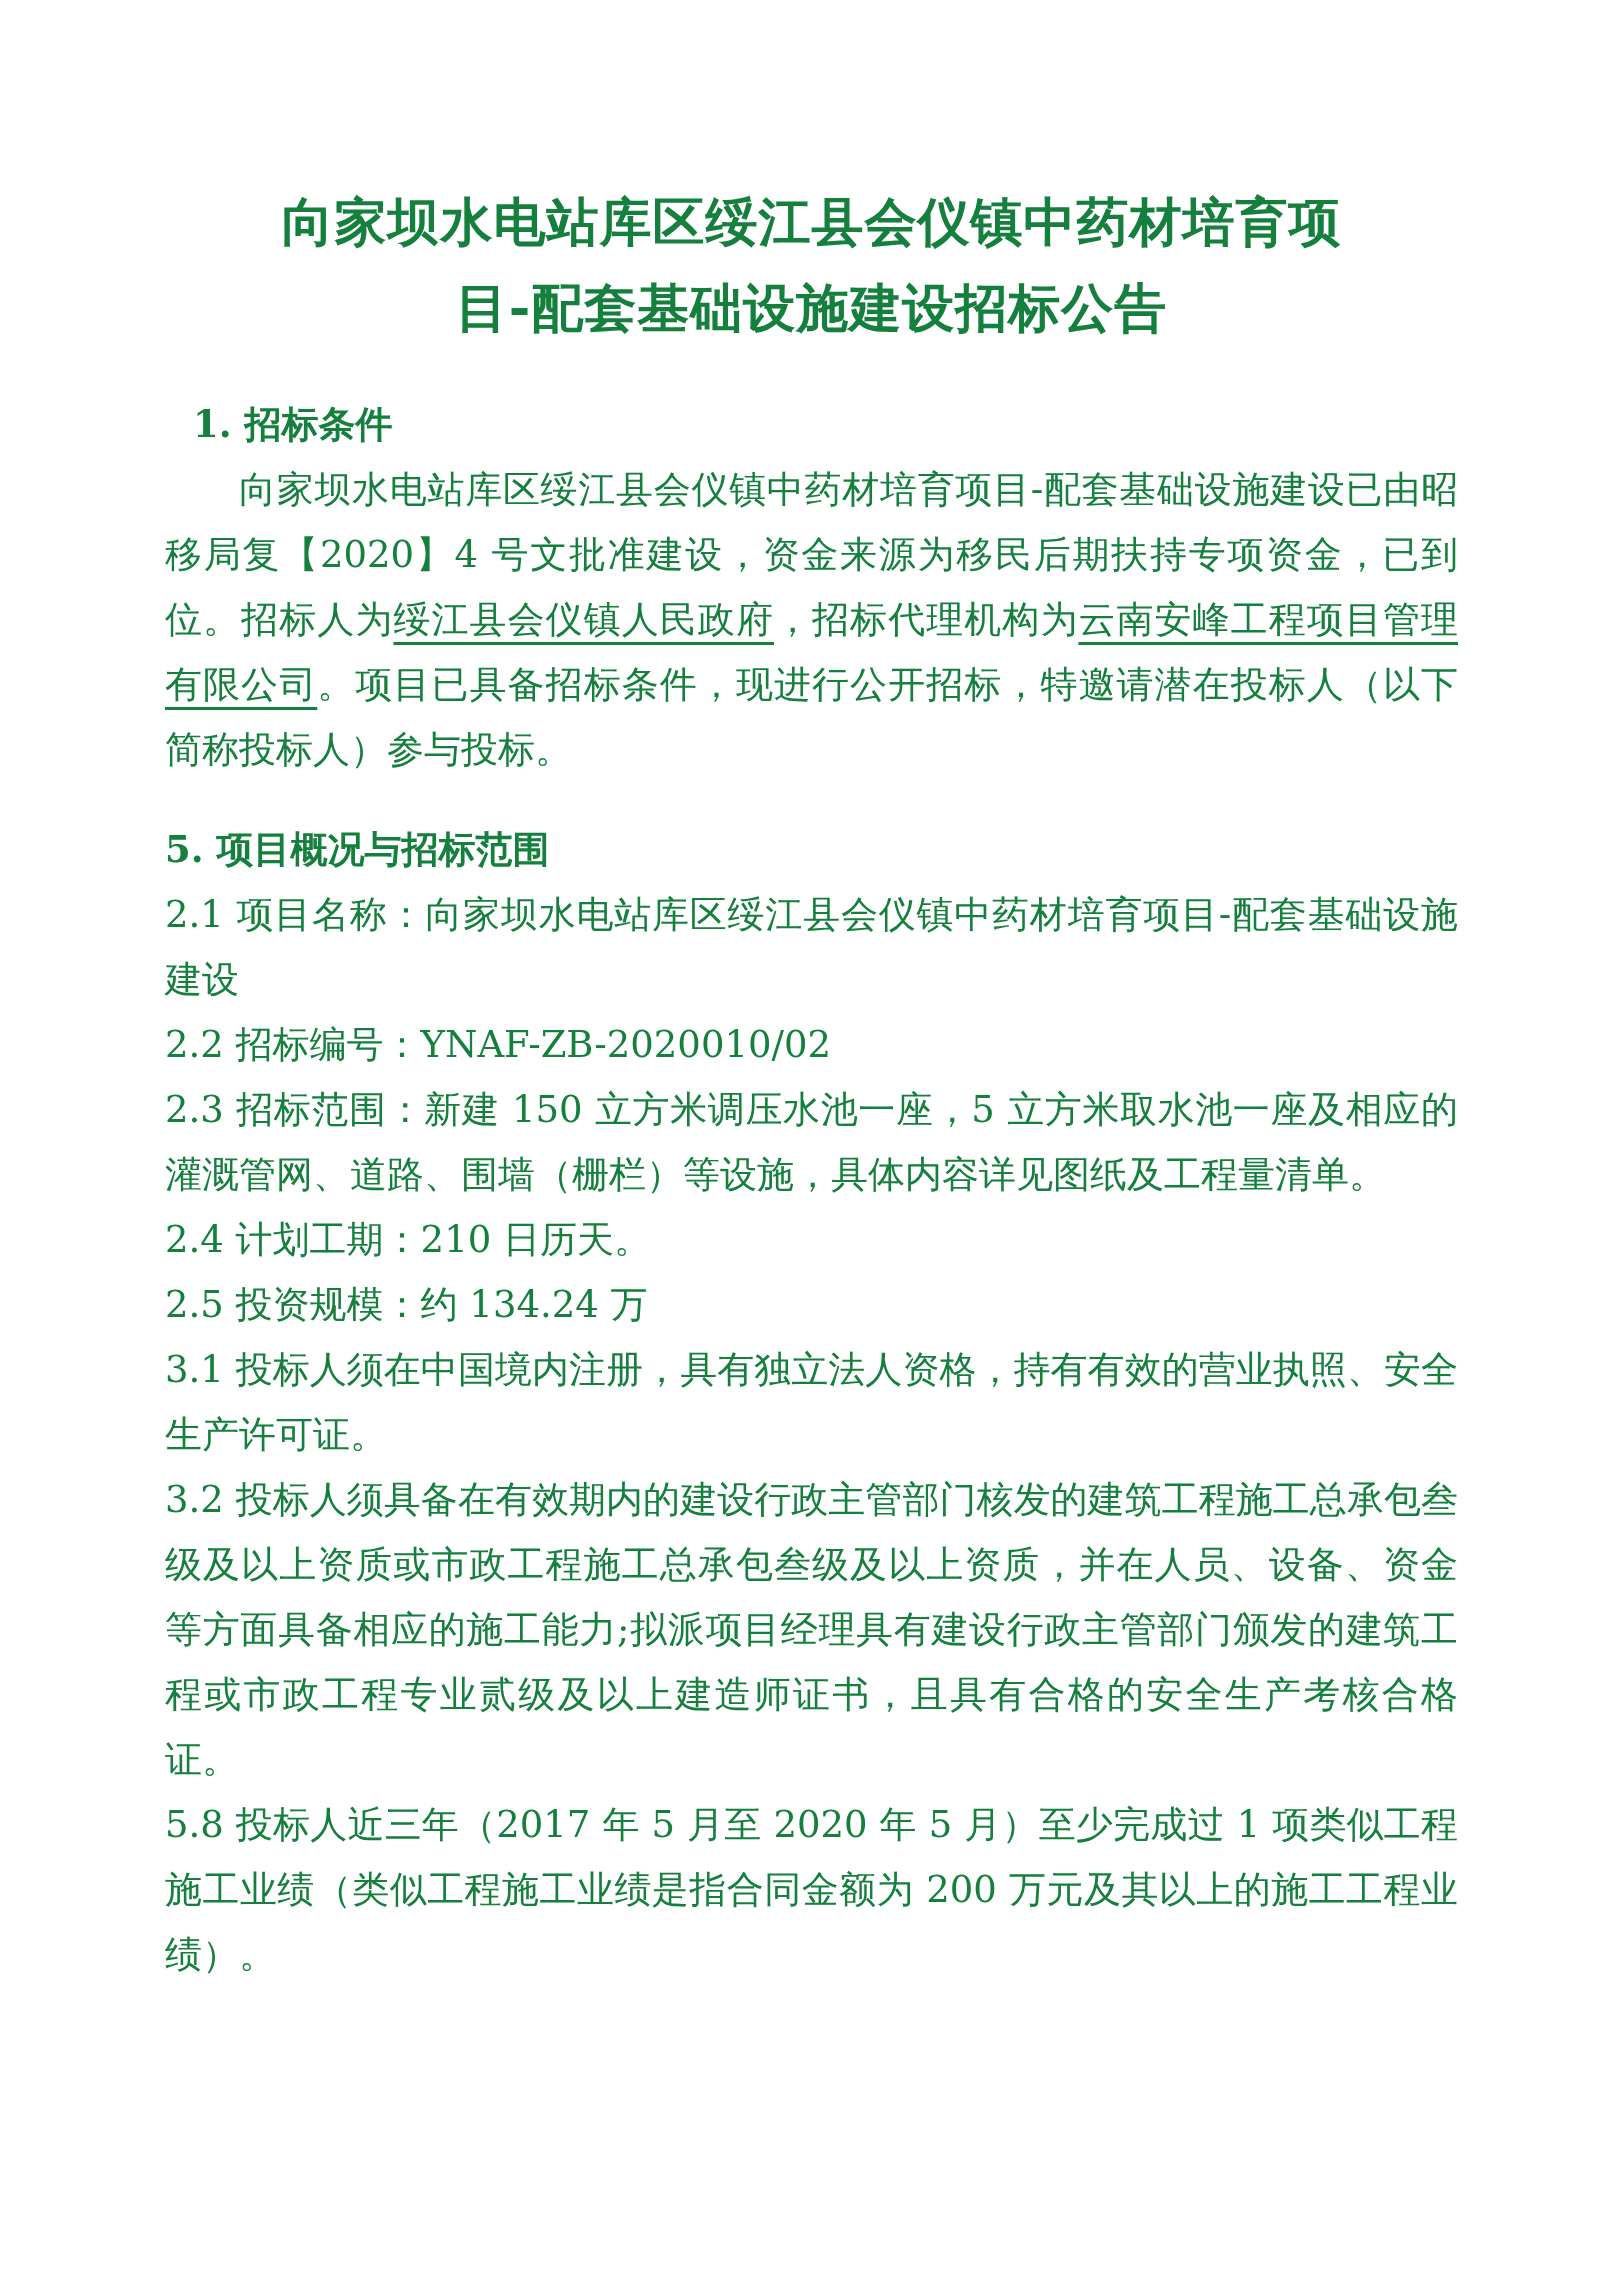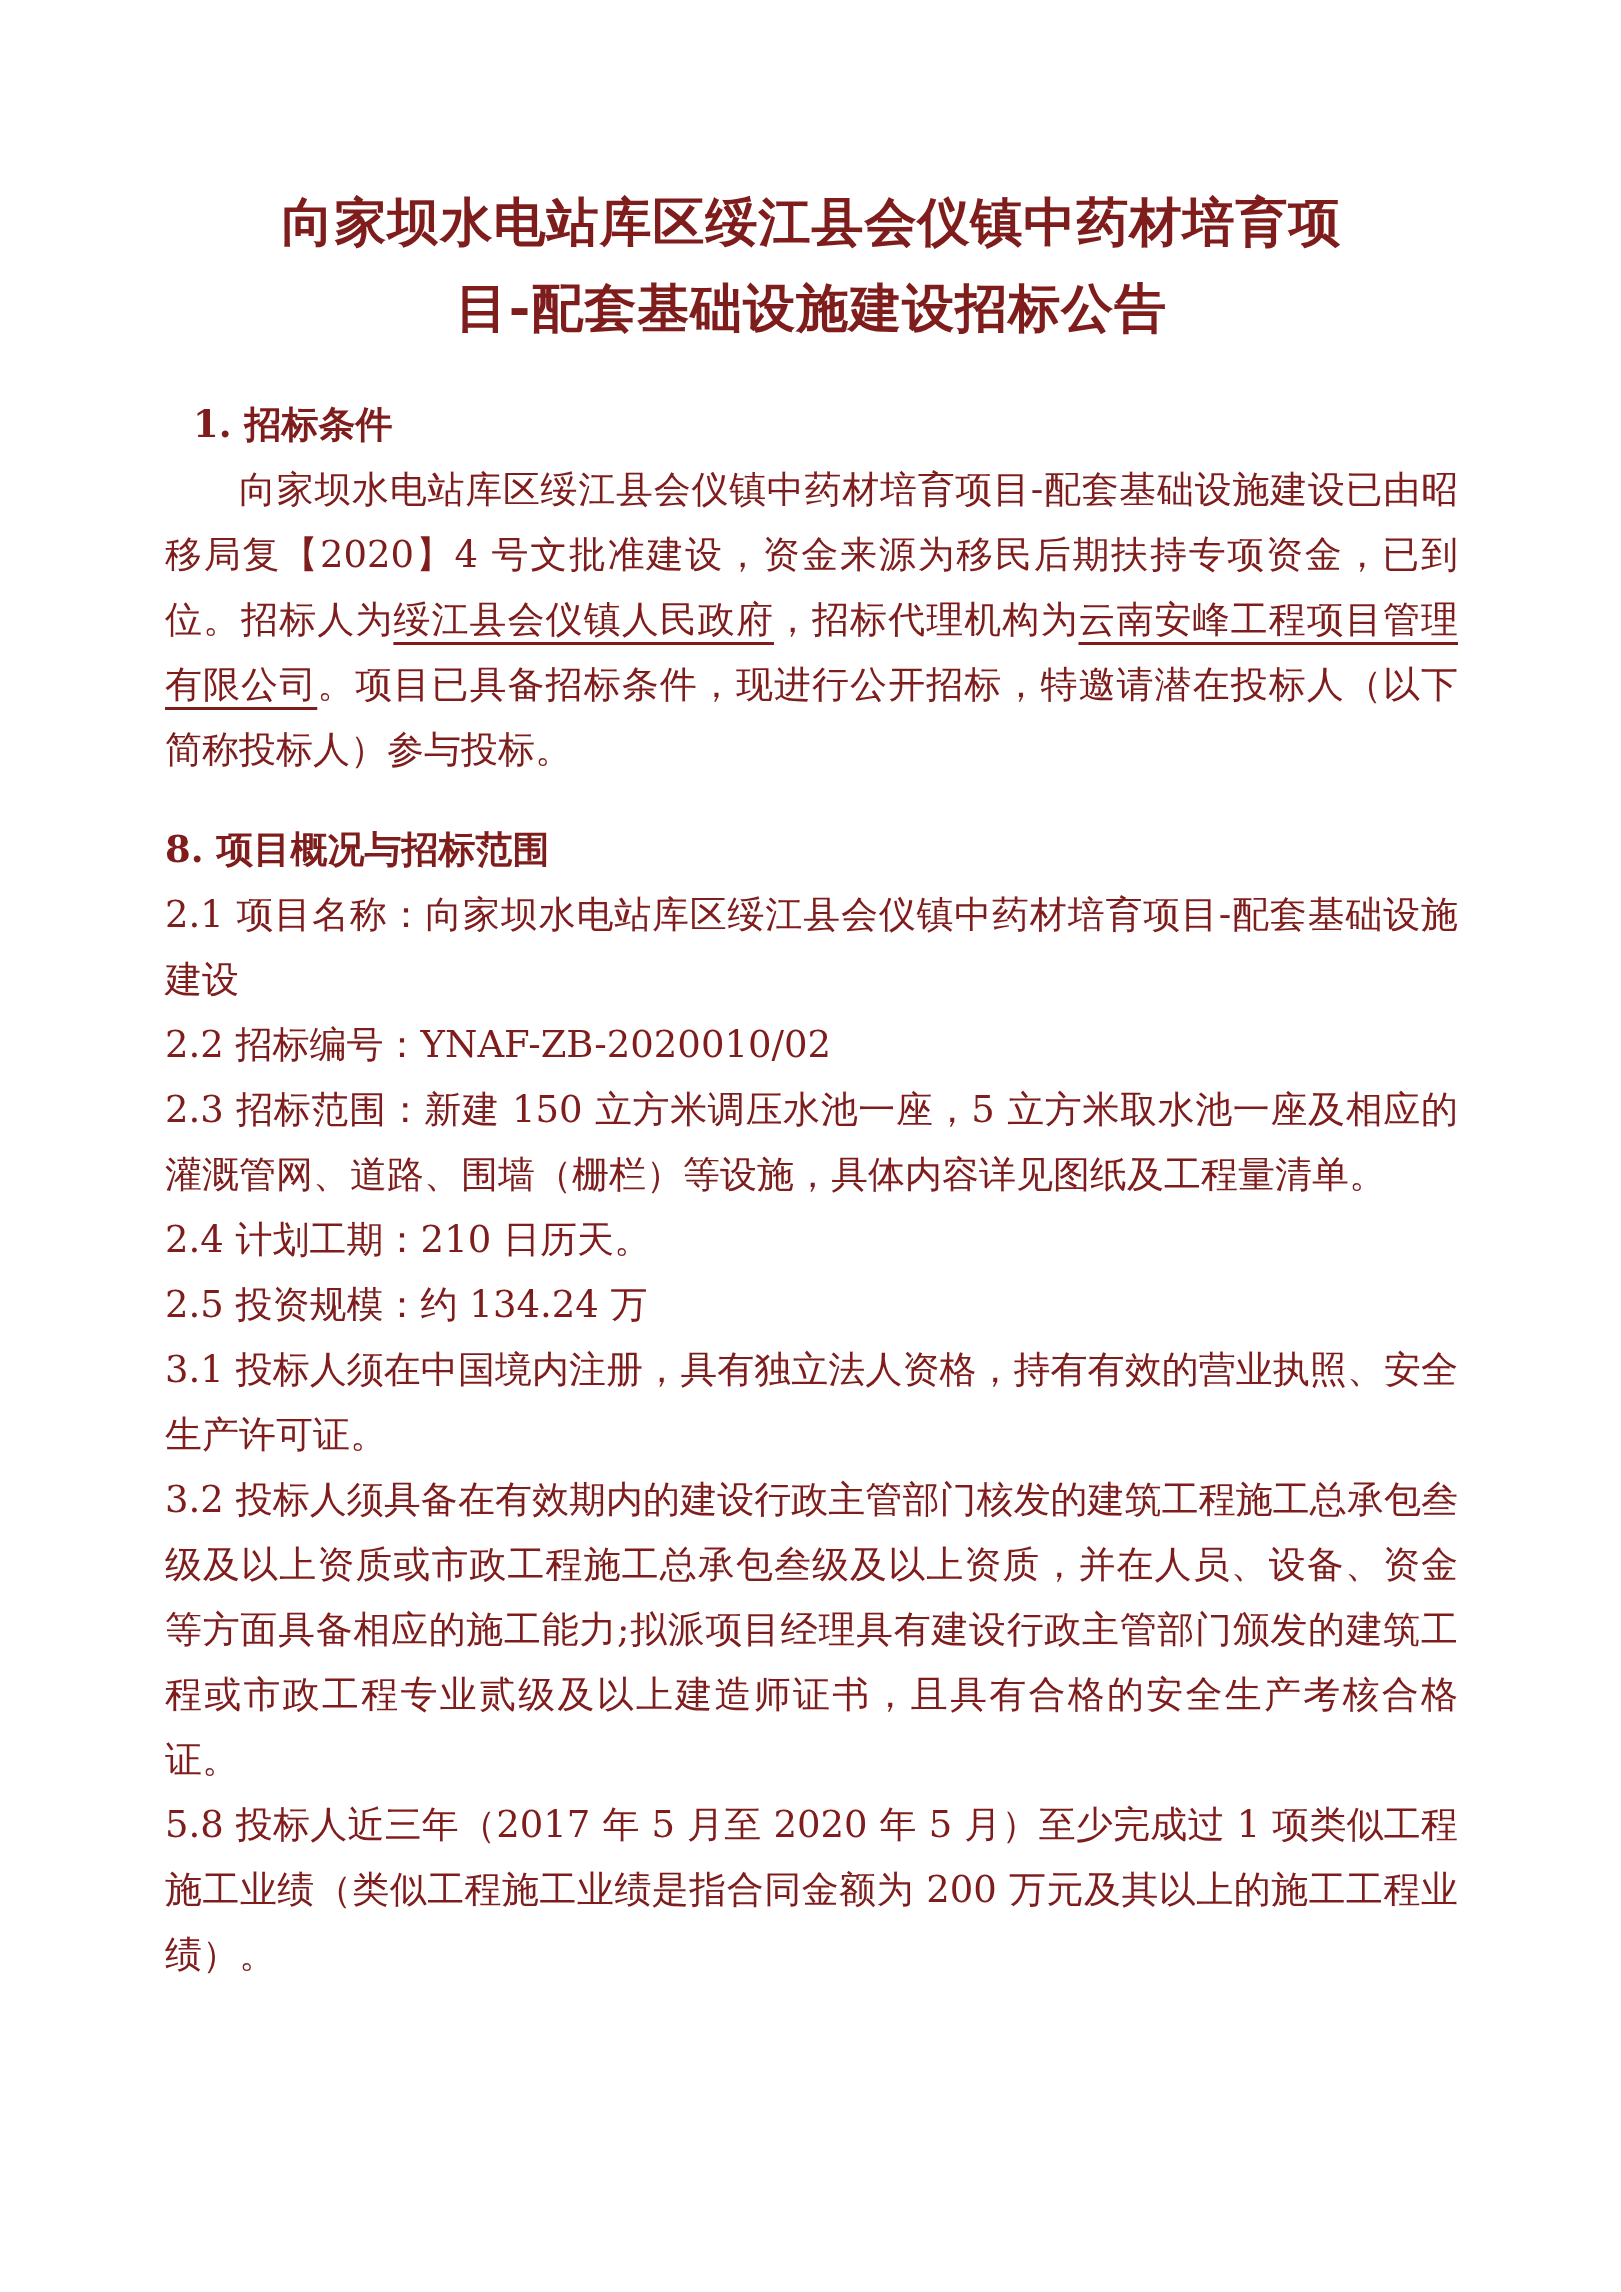--- a/index.html
+++ b/index.html
@@ -4,21 +4,21 @@
 <style>
   html, body { margin: 0; padding: 0; background: #ffffff; }
   .page {
     position: relative;
     width: 1621px;
     height: 2293px;
     background: #ffffff;
     box-sizing: border-box;
     padding: 0 163px 0 165px;
     font-family: "DejaVu Serif", "Liberation Serif", serif;
-    color: #7f1d1d;
+    color: #15803d;
     overflow: hidden;
   }
   .doc-title {
     margin: 0;
     padding-top: 179px;
     font-size: 52px;
     line-height: 86px;
     font-weight: bold;
     text-align: center;
     letter-spacing: 1px;
@@ -49,21 +49,21 @@
 <body>
 
 <div class="page">
 
   <h1 class="doc-title"><span>向家坝水电站库区绥江县会仪镇中药材培育项</span><br><span>目-配套基础设施建设招标公告</span></h1>
 
   <h2 class="sec-heading first">1. 招标条件</h2>
 
   <p class="body-par indent"><span>向家坝水电站库区绥江县会仪镇中药材培育项目-配套基础设施建设已由昭移局复【2020】4 号文批准建设，资金来源为移民后期扶持专项资金，已到位。招标人为</span><span class="u">绥江县会仪镇人民政府</span><span>，招标代理机构为</span><span class="u">云南安峰工程项目管理有限公司</span><span>。项目已具备招标条件，现进行公开招标，特邀请潜在投标人（以下简称投标人）参与投标。</span></p>
 
-  <h2 class="sec-heading">8. 项目概况与招标范围</h2>
+  <h2 class="sec-heading">5. 项目概况与招标范围</h2>
 
   <p class="body-par">2.1 项目名称：向家坝水电站库区绥江县会仪镇中药材培育项目-配套基础设施建设</p>
   <p class="body-par">2.2 招标编号：YNAF-ZB-2020010/02</p>
   <p class="body-par">2.3 招标范围：新建 150 立方米调压水池一座，5 立方米取水池一座及相应的灌溉管网、道路、围墙（栅栏）等设施，具体内容详见图纸及工程量清单。</p>
   <p class="body-par">2.4 计划工期：210 日历天。</p>
   <p class="body-par">2.5 投资规模：约 134.24 万</p>
 
 
   <p class="body-par">3.1 投标人须在中国境内注册，具有独立法人资格，持有有效的营业执照、安全生产许可证。</p>
   <p class="body-par">3.2 投标人须具备在有效期内的建设行政主管部门核发的建筑工程施工总承包叁级及以上资质或市政工程施工总承包叁级及以上资质，并在人员、设备、资金等方面具备相应的施工能力;拟派项目经理具有建设行政主管部门颁发的建筑工程或市政工程专业贰级及以上建造师证书，且具有合格的安全生产考核合格证。</p>

